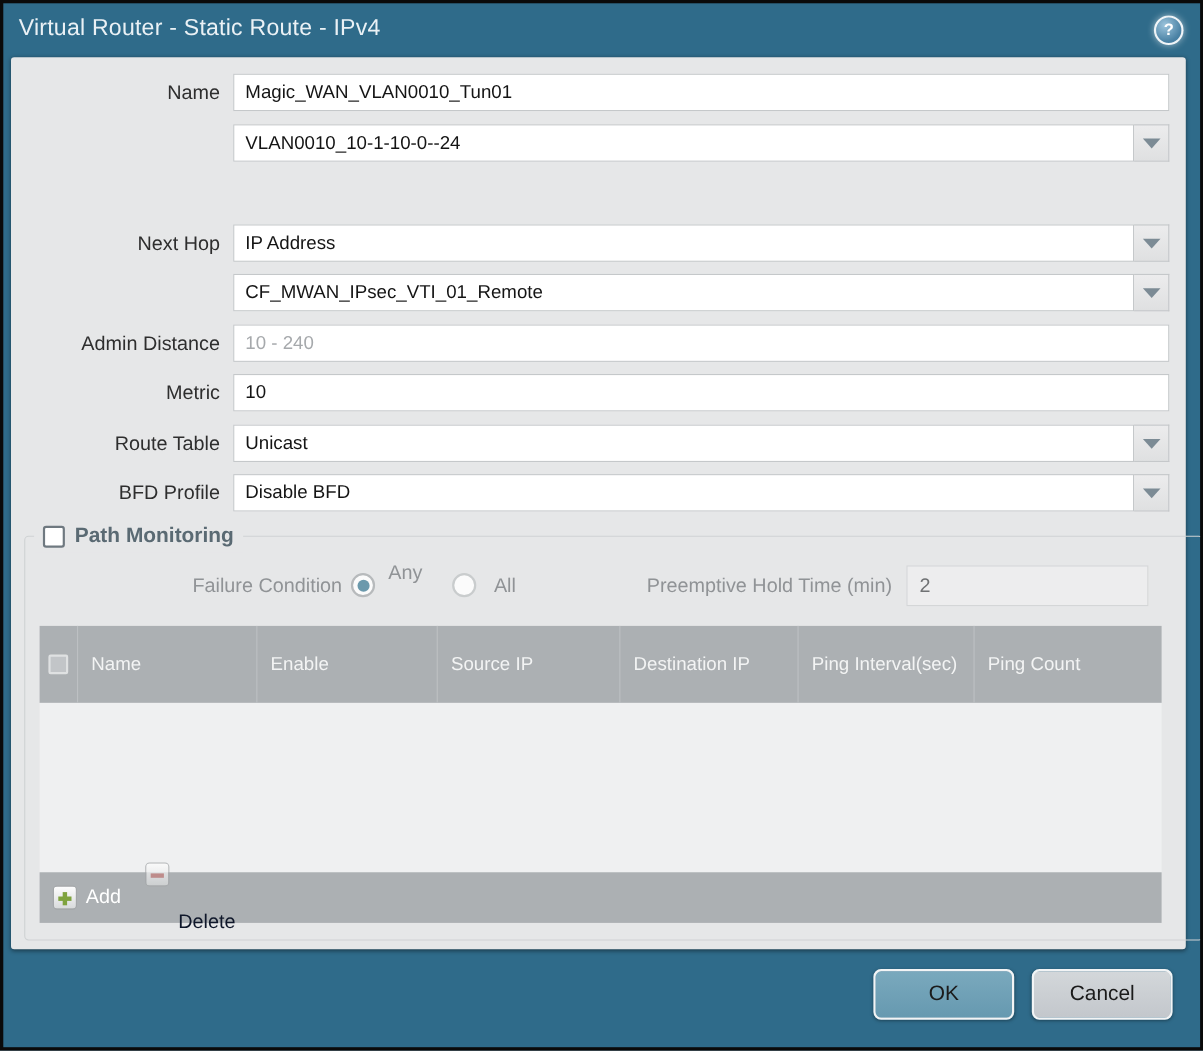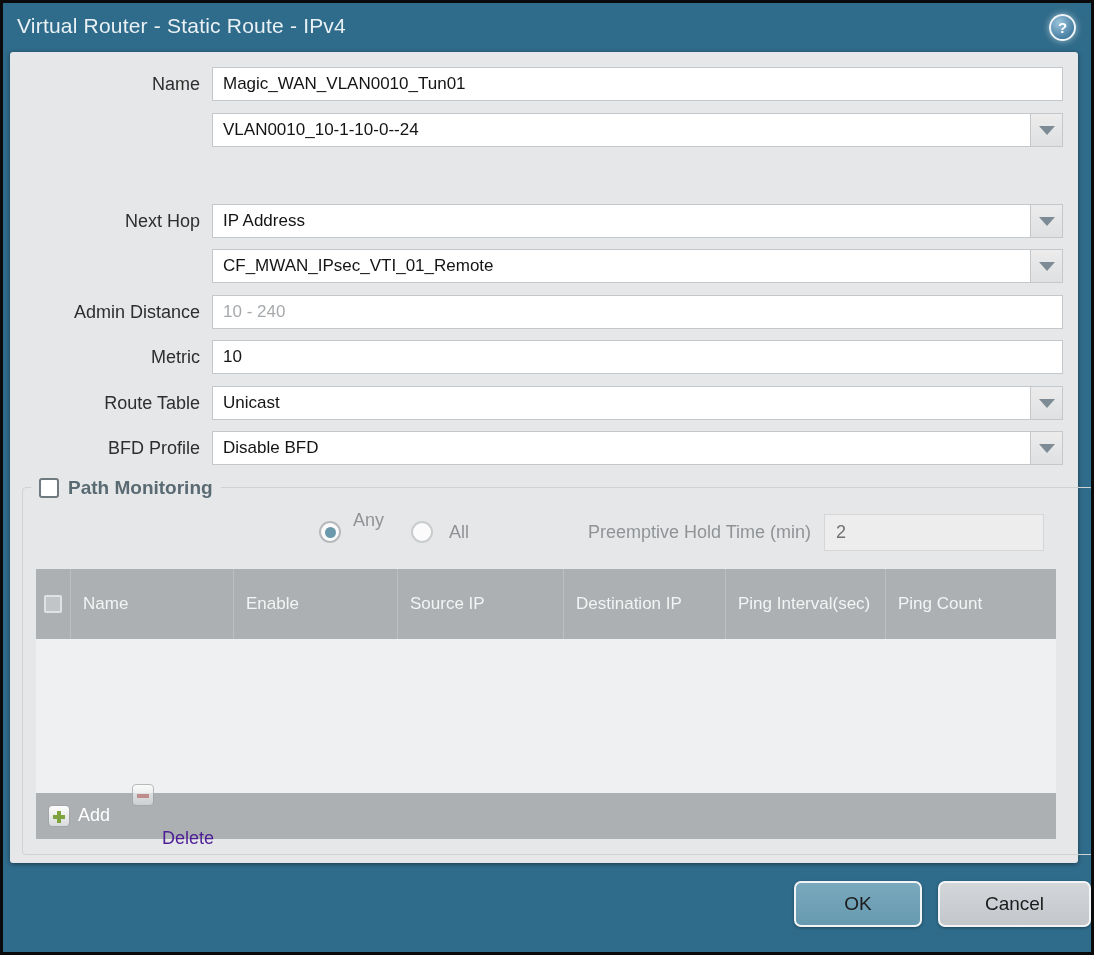--- a/index.html
+++ b/index.html
@@ -55,27 +55,27 @@
   .tfoot { height:46px; background:#acb0b3; display:flex; align-items:center; padding-left:12px; gap:22px; }
   .tbtn { display:flex; align-items:flex-start; gap:8px; cursor:pointer; }
   .iconbtn { width:22px; height:22px; border-radius:4px; border:1px solid #a3a6a8;
     background:linear-gradient(#fdfdfd,#d8dadb); position:relative; }
   .iconbtn.plus::before { content:""; position:absolute; left:4px; top:9px; width:12px; height:4px; background:#7fa33e; }
   .iconbtn.plus::after { content:""; position:absolute; left:8px; top:5px; width:4px; height:12px; background:#7fa33e; }
   .iconbtn.minus { opacity:.75; }
   .iconbtn.minus::before { content:""; position:absolute; left:4px; top:9px; width:12px; height:4px; background:#c4807e; }
   .tbtn .lbl { font-size:18px; }
   .addlbl { color:#ffffff; }
-  .dellbl { color:#4c1d95;margin-top:44px; }
+  .dellbl { color:#0f172a;margin-top:44px; }
   
   .btn { position:absolute; top:878px; height:46px; border-radius:7px; border:2px solid #f2f4f5;
     font-size:19px; color:#1b1b1b; text-align:center; line-height:42px; cursor:pointer;
     box-shadow:0 1px 3px rgba(0,0,0,.35);margin-left:11px; }
   .btn.ok { left:780px; width:128px; background:linear-gradient(#7aa9bd,#6699b0); }
-  .btn.cancel { left:924px; width:153px; background:linear-gradient(#d3d7da,#c3c7cc); }
+  .btn.cancel { left:924px; width:128px; background:linear-gradient(#d3d7da,#c3c7cc); }
 </style>
 </head>
 <body>
 
 <div class="window">
 
   <div class="title">Virtual Router - Static Route - IPv4</div>
   <div class="help">?</div>
 
   <div class="panel">
@@ -150,20 +150,21 @@
         </div>
       </div>
     </div>
 
     <div class="pmbox">
       <div class="pmlegend">
         <div class="pmcheck"></div>
         <div class="pmtitle">Path Monitoring</div>
       </div>
 
+      <div class="dimlabel" style="left:0;top:26px;width:288px;text-align:right">Failure Condition</div>
       <div class="radio sel" style="left:296px"></div>
       <div class="dimlabel" style="left:330px;top:14px">Any</div>
       <div class="radio" style="left:388px"></div>
       <div class="dimlabel" style="left:426px;top:26px">All</div>
 
       <div class="dimlabel" style="left:548px;top:26px;width:240px;text-align:right">Preemptive Hold Time (min)</div>
       <input class="holdinput" disabled="" value="2" style="">
 
       <div class="pmtable">
         <div class="thead">

